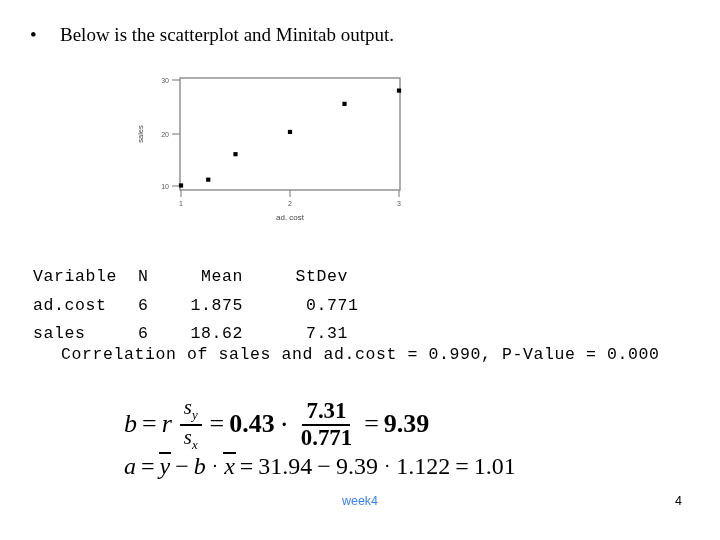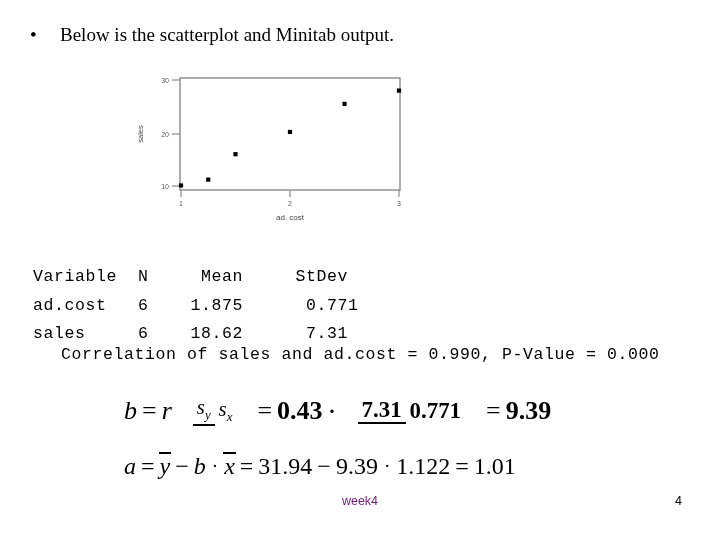--- a/index.html
+++ b/index.html
@@ -74,26 +74,26 @@
   #equation-b { left: 124px; top: 396px; font-size: 26px; }
   #equation-a { left: 124px; top: 452px; font-size: 24px; }
 
   .eq-line { display: flex; align-items: center; gap: 5px; }
   .ital { font-style: italic; font-family: "Liberation Serif", "DejaVu Serif", serif; }
   .bold-num { font-weight: bold; }
 
   
   .frac {
     display: inline-flex;
-    flex-direction: row;
+    flex-direction: column;
     align-items: center;
     justify-content: flex-end;
     vertical-align: middle;
     line-height: 1.04;
-    margin: 0 16px;
+    margin: 0 3px;
   }
   .frac .num {
     padding: 0 4px 1px 4px;
     border-bottom: 2px solid #000;
   }
   .frac .den { padding: 0 4px 0 4px; }
 
   .sub {
     font-size: 0.62em;
     vertical-align: sub;
@@ -121,21 +121,21 @@
 
   
   #footer-week {
     position: absolute;
     left: 0;
     top: 494px;
     width: 720px;
     text-align: center;
     font-family: "Liberation Sans", "DejaVu Sans", sans-serif;
     font-size: 12.5px;
-    color: #701a75;
+    color: #3b82f6;
   }
   #footer-page {
     position: absolute;
     right: 38px;
     top: 494px;
     font-family: "Liberation Sans", "DejaVu Sans", sans-serif;
     font-size: 12.5px;
     color: #000;
   }
 </style>

